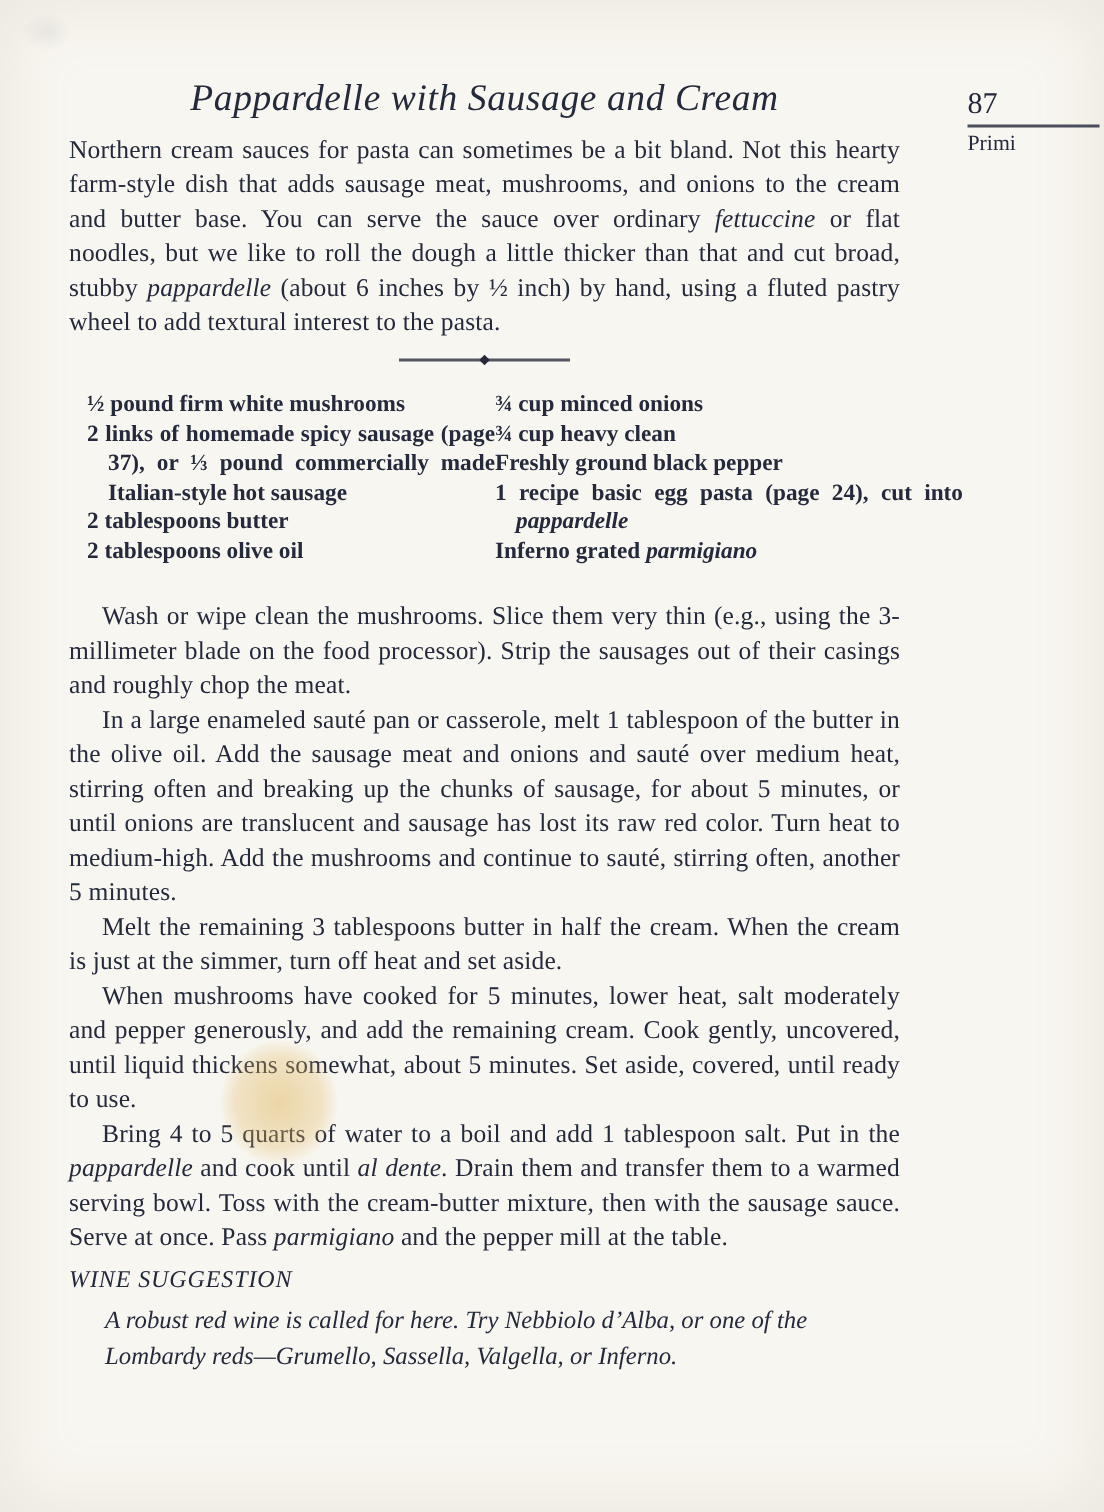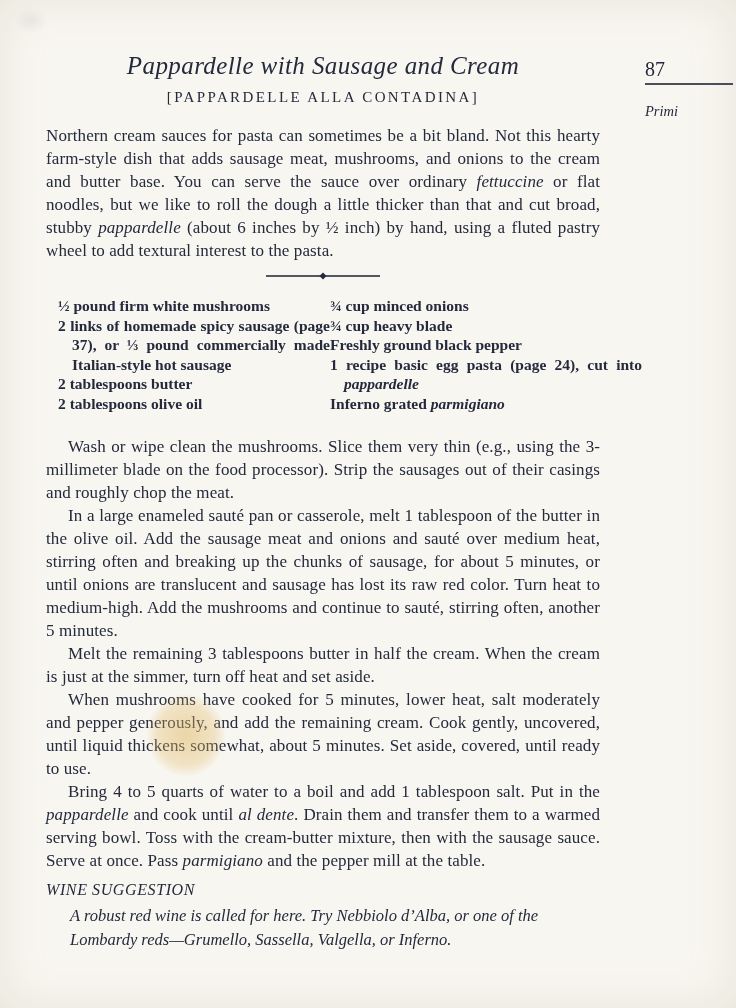--- a/index.html
+++ b/index.html
@@ -57,21 +57,21 @@
   .wine{margin-top:9px;}
   .wine-head{font-size:16px;letter-spacing:0.6px;font-style:italic;}
   .wine-text{
     font-style:italic;font-size:16.5px;line-height:24px;
     margin:5px 0 0 24px;width:516px;
   }
   .i{font-style:italic;}
   .pageno{position:absolute;left:645px;top:58px;width:92px;}
   .pageno .num{font-size:20px;line-height:22px;}
   .pageno .rule{width:88px;height:2px;background:var(--ink);opacity:0.82;margin-top:3px;}
-  .pageno .section{font-style:italic;font-size:14.5px;margin-top:18px;}
+  .pageno .section{font-size:14.5px;margin-top:3px;}
   .stain{
     position:absolute;left:147px;top:694px;width:78px;height:82px;
     border-radius:50%;
     background:radial-gradient(ellipse at center,
       rgba(223,181,94,0.50) 0%,
       rgba(223,181,94,0.30) 52%,
       rgba(223,181,94,0.0) 73%);
     pointer-events:none;
   }
   .smudge{
@@ -90,39 +90,38 @@
 
   <div class="pageno">
     <div class="num">87</div>
     <div class="rule"></div>
     <div class="section">Primi</div>
   </div>
 
   <div class="content">
 
     <h1 class="title">Pappardelle with Sausage and Cream</h1>
-    <h2 class="subtitle">[PAPPARDELLE ALLA CONTADINA]</h2>
 
     <p class="intro"><span>Northern cream sauces for pasta can sometimes be a bit bland. Not this hearty farm-style dish that adds sausage meat, mushrooms, and onions to the cream and butter base. You can serve the sauce over ordinary </span><span class="i">fettuccine</span><span> or flat noodles, but we like to roll the dough a little thicker than that and cut broad, stubby </span><span class="i">pappardelle</span><span> (about 6 inches by ½ inch) by hand, using a fluted pastry wheel to add textural interest to the pasta.</span></p>
 
     <div class="divider">
       <span class="dline"></span>
       <span class="diamond"></span>
     </div>
 
     <div class="ingredients">
       <ul class="col-left">
         <li>½ pound firm white mushrooms</li>
         <li>2 links of homemade spicy sausage (page 37), or ⅓ pound commercially made Italian-style hot sausage</li>
         <li>2 tablespoons butter</li>
         <li>2 tablespoons olive oil</li>
       </ul>
       <ul class="col-right">
         <li><span>¾ cup minced onions</span><span class="i"></span></li>
-        <li><span>¾ cup heavy blade</span><span class="i"></span></li>
+        <li><span>¾ cup heavy clean</span><span class="i"></span></li>
         <li><span>Freshly ground black pepper</span><span class="i"></span></li>
         <li><span>1 recipe basic egg pasta (page 24), cut into </span><span class="i">pappardelle</span></li>
         <li><span>Inferno grated </span><span class="i">parmigiano</span></li>
       </ul>
     </div>
 
     <div class="method">
       <p>Wash or wipe clean the mushrooms. Slice them very thin (e.g., using the 3-millimeter blade on the food processor). Strip the sausages out of their casings and roughly chop the meat.</p>
       <p>In a large enameled sauté pan or casserole, melt 1 tablespoon of the butter in the olive oil. Add the sausage meat and onions and sauté over medium heat, stirring often and breaking up the chunks of sausage, for about 5 minutes, or until onions are translucent and sausage has lost its raw red color. Turn heat to medium-high. Add the mushrooms and continue to sauté, stirring often, another 5 minutes.</p>
       <p>Melt the remaining 3 tablespoons butter in half the cream. When the cream is just at the simmer, turn off heat and set aside.</p>

